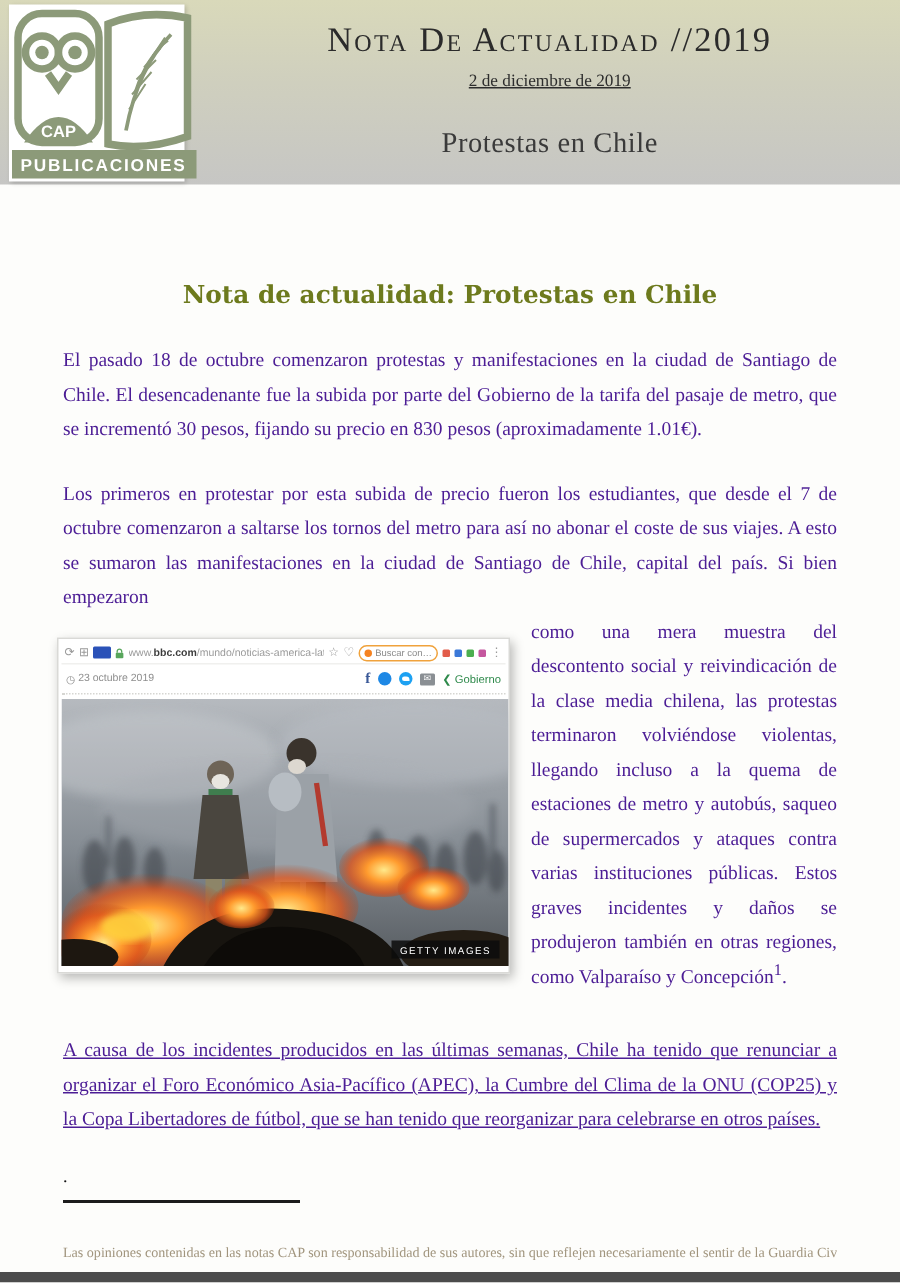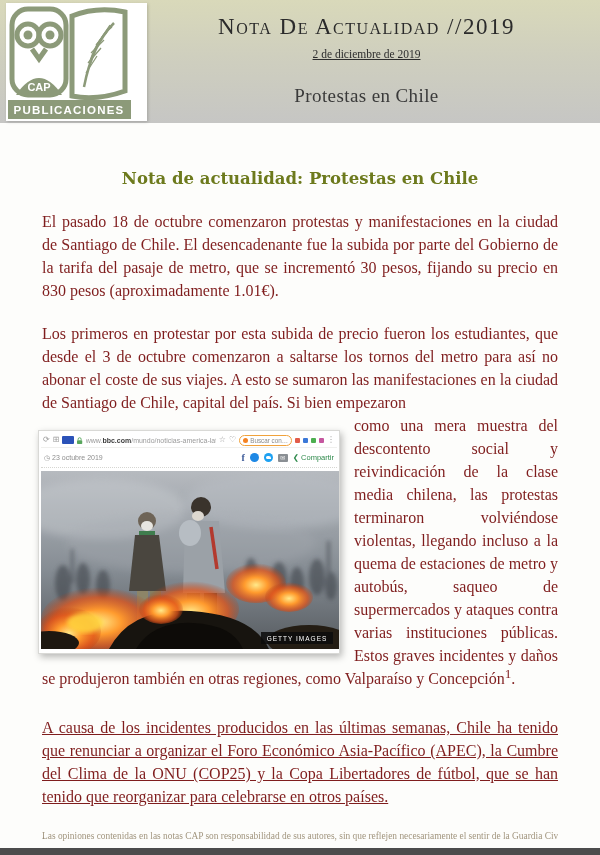--- a/index.html
+++ b/index.html
@@ -6,40 +6,40 @@
   body{
     width:600px;height:855px;position:relative;overflow:hidden;
     background:#fdfdfb;font-family:"Liberation Serif",serif;color:#141414;
   }
   
   .header-band{
     position:absolute;top:0;left:0;width:600px;height:123px;
     background:linear-gradient(180deg,#d9d9ba 0%,#cfcfbe 45%,#c6c6c4 100%);
   }
   .logo-card{
-    position:absolute;top:3px;left:6px;width:141px;height:118px;
+    position:absolute;top:3px;left:6px;width:117px;height:118px;
     background:#ffffff;box-shadow:1px 1px 3px rgba(0,0,0,.18);
   }
   .header-center{
     position:absolute;left:133px;right:0;top:0;height:142px;text-align:center;
   }
   .doc-title{
     margin-top:14px;font-family:"Liberation Serif",serif;
     font-variant:small-caps;font-size:23px;letter-spacing:1.5px;color:#2b2b2b;
   }
   .doc-date{margin-top:8px;font-size:11.5px;color:#2d2d2d;text-decoration:underline;}
   .doc-subtitle{margin-top:25px;font-size:19px;color:#3a3a3a;letter-spacing:.4px;}
   
-  .content{position:absolute;top:123px;left:0;width:600px;padding:0 42px;box-sizing:border-box;}
+  .content{position:absolute;top:141px;left:0;width:600px;padding:0 42px;box-sizing:border-box;}
   .article-title{
     margin:46px 0 0;text-align:center;
     font-family:"DejaVu Serif",serif;font-weight:bold;font-size:16.5px;color:#6d7a1d;
   }
   p.body{
-    margin:22px 0 0;font-size:16px;line-height:23px;text-align:justify;color:#7f1d1d;
+    margin:22px 0 0;font-size:13px;line-height:23px;text-align:justify;color:#4c1d95;
   }
   p.p2a{margin-top:20px;}
   .wrapblock{margin:0;}
   p.p2b{margin-top:0;}
   p.p3{clear:both;margin-top:26px;text-decoration:underline;}
   .stray{margin:20px 0 0;font-size:12px;color:#111;}
   .fnrule{margin-top:8px;width:158px;height:2px;background:#1c1c1c;}
   .footnote{
     margin:5px 0 0;font-size:10.8px;line-height:15px;text-align:justify;color:#161616;
   }
@@ -120,21 +120,21 @@
       <div class="doc-title">Nota De Actualidad //2019</div>
       <div class="doc-date">2 de diciembre de 2019</div>
       <div class="doc-subtitle">Protestas en Chile</div>
     </div>
   </header>
 
   <main class="content">
     <h2 class="article-title">Nota de actualidad: Protestas en Chile</h2>
 
     <p class="body p1">El pasado 18 de octubre comenzaron protestas y manifestaciones en la ciudad de Santiago de Chile. El desencadenante fue la subida por parte del Gobierno de la tarifa del pasaje de metro, que se incrementó 30 pesos, fijando su precio en 830 pesos (aproximadamente 1.01€).</p>
-    <p class="body p2a">Los primeros en protestar por esta subida de precio fueron los estudiantes, que desde el 3 de octubre comenzaron a saltarse los tornos del metro para así no abonar el coste de sus viajes. A esto se sumaron las manifestaciones en la ciudad de Santiago de Chile, capital del país. Si bien empezaron</p>
+    <p class="body p2a">Los primeros en protestar por esta subida de precio fueron los estudiantes, que desde el 7 de octubre comenzaron a saltarse los tornos del metro para así no abonar el coste de sus viajes. A esto se sumaron las manifestaciones en la ciudad de Santiago de Chile, capital del país. Si bien empezaron</p>
 
     <div class="wrapblock">
 
       <div class="shot">
         <div class="shot-toolbar">
           <span class="tb-ic">⟳</span>
           <span class="tb-ic">⊞</span>
           <span class="bbc-badge"></span>
           <svg width="7" height="9" viewBox="0 0 7 9">
             <path d="M1.5,4 V2.8 a2,2 0 0 1 4,0 V4" stroke="#58a65c" stroke-width="1.2" fill="none"></path>
@@ -158,21 +158,21 @@
               <span>◷</span>
               <span>23 octubre 2019</span>
             </span>
           <span class="meta-right">
             <span class="fb-f">f</span>
             <span class="msgr"></span>
             <span class="twt"></span>
             <span class="mail">✉</span>
             <span class="share-link">
                 <span>❮</span>
-                <span>Compartir</span>
+                <span>Gobierno</span>
               </span>
           </span>
         </div>
         <div class="photo">
           <svg width="298" height="178" viewBox="0 0 298 178">
             <defs>
               <linearGradient id="sky" x1="0" y1="0" x2="0" y2="1">
                 <stop offset="0" stop-color="#b6babf"></stop>
                 <stop offset="0.55" stop-color="#868d94"></stop>
                 <stop offset="1" stop-color="#565b60"></stop>

